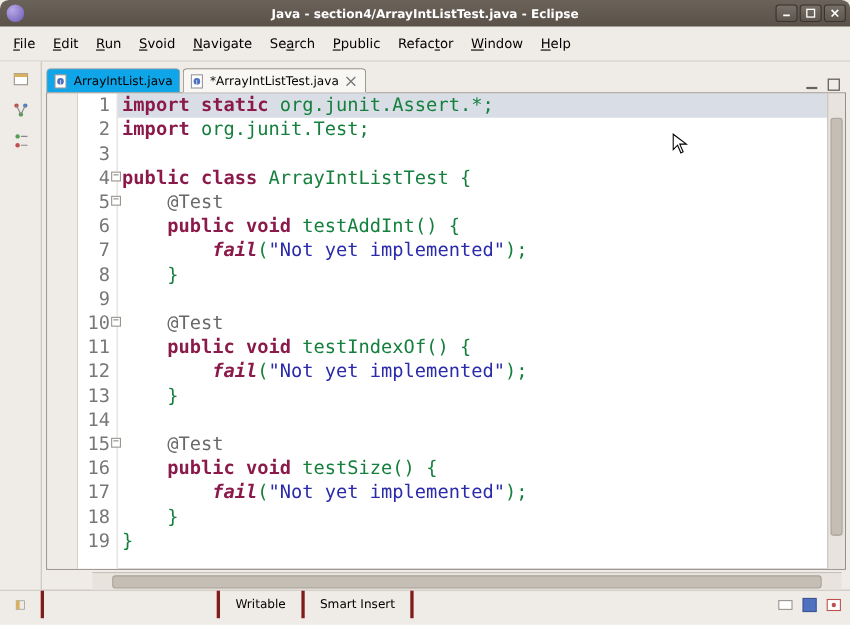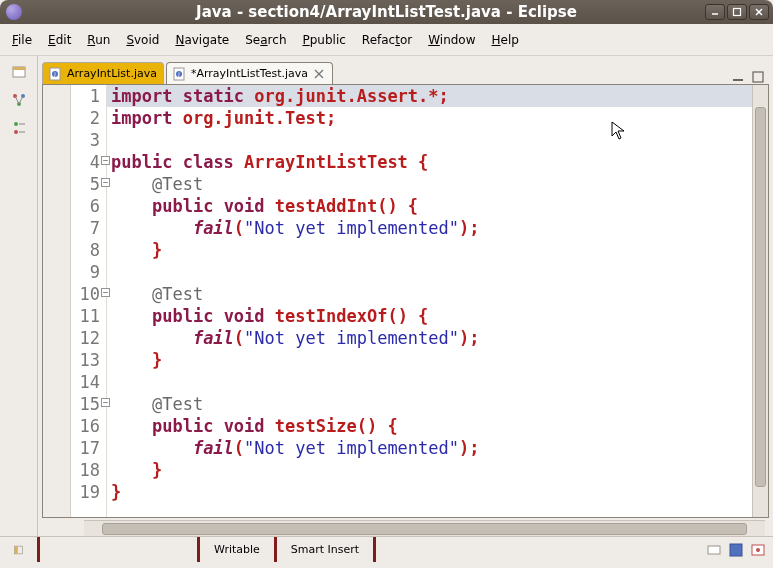--- a/index.html
+++ b/index.html
@@ -24,21 +24,21 @@
 .titlebar .app-icon {
   width: 16px; height: 16px; margin-left: 6px;
   background: radial-gradient(circle at 5px 5px, #b8a8e8, #6b5bb5);
   border-radius: 50%;
 }
 .titlebar .title {
   position: absolute;
   left: 0; right: 0;
   text-align: center;
   font-weight: bold;
-  font-size: 15px;
+  font-size: 11px;
 }
 .titlebar .win-controls {
   margin-left: auto; display: flex; gap: 2px; padding-right: 4px;
 }
 .titlebar .win-btn {
   width: 20px; height: 16px;
   background: linear-gradient(to bottom,#787068,#5e564e);
   border: 1px solid #3b342d;
   border-radius: 3px;
   color: #fff;
@@ -90,21 +90,21 @@
   position: relative;
 }
 .tab {
   display: flex;
   align-items: center;
   height: 22px;
   padding: 0 6px;
   border: 1px solid #b0aaa2;
   border-bottom: none;
   border-radius: 4px 4px 0 0;
-  background: #eab308;
+  background: #0ea5e9;
   margin-right: 2px;
   font-size: 11px;
   cursor: pointer;
   gap: 4px;
 }
 .tab.active {
   background: #f9f7f4;
   border-color: #8a837a;
   position: relative;
   z-index: 2;
@@ -173,21 +173,21 @@
   padding-left: 4px;
   white-space: pre;
 }
 .code-line.hl {
   background: #d8dde6;
 }
 .kw { color: #8b1a4b; font-weight: bold; }
 .kw-it { color: #8b1a4b; font-weight: bold; font-style: italic; }
 .str { color: #2a2aab; }
 .ann { color: #696969; }
-.plain { color: #b91c1c; font-weight: bold; }
+.plain { color: #15803d; }
 .v-scrollbar {
   width: 16px;
   background: #e8e3dd;
   border-left: 1px solid #c8c2ba;
   position: relative;
 }
 .v-scrollbar .thumb {
   position: absolute;
   left: 2px; right: 2px;
   top: 22px; height: 380px;

